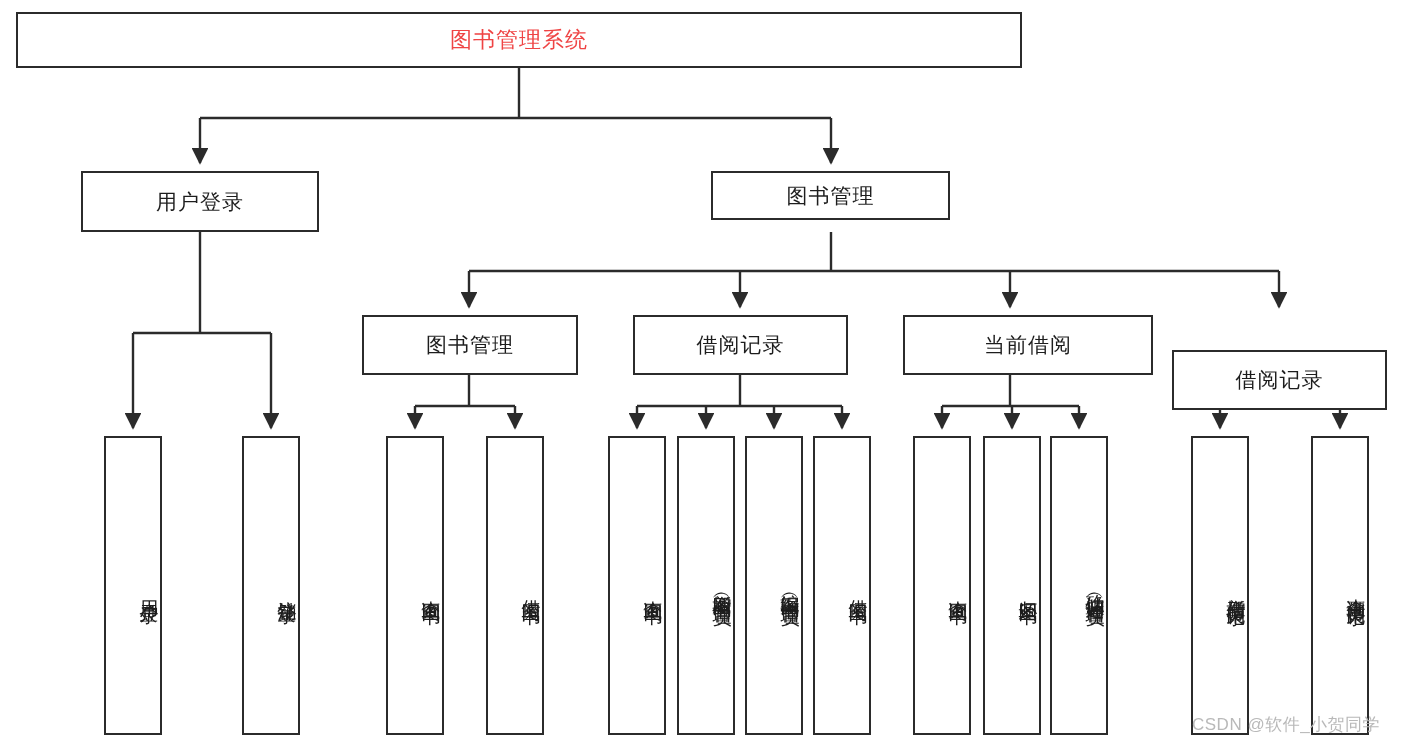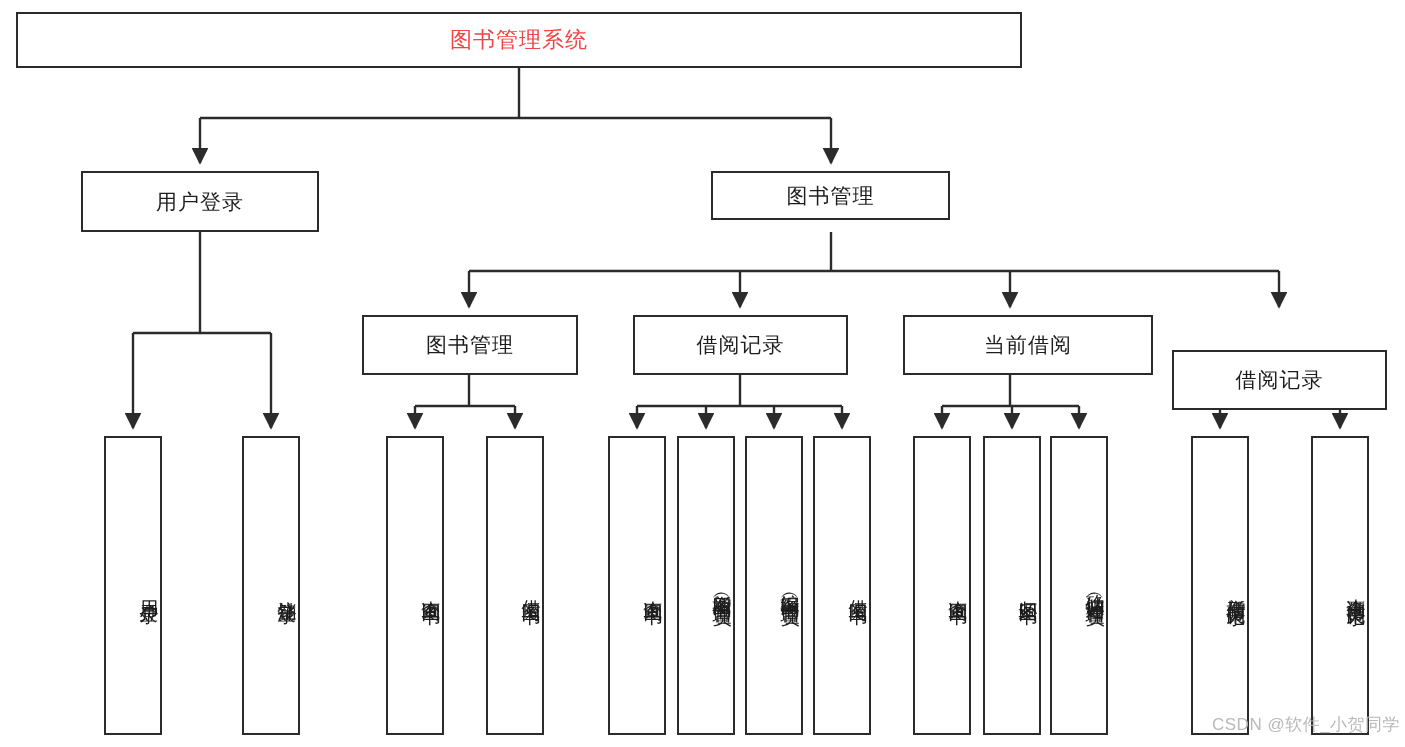--- a/index.html
+++ b/index.html
@@ -186,15 +186,15 @@
   <div class="node node-v tall-text" style="left: 1050px; top: 436px; width: 58px; height: 299px; border-color: rgb(43, 43, 43); background: rgb(255, 255, 255); color: rgb(29, 29, 29);">
     <span>确认归还（管理员）</span>
   </div>
   <div class="node node-v" style="left: 1191px; top: 436px; width: 58px; height: 299px; border-color: rgb(43, 43, 43); background: rgb(255, 255, 255); color: rgb(29, 29, 29);">
     <span>新增借阅记录</span>
   </div>
   <div class="node node-v" style="left: 1311px; top: 436px; width: 58px; height: 299px; border-color: rgb(43, 43, 43); background: rgb(255, 255, 255); color: rgb(29, 29, 29);">
     <span>查询借阅记录</span>
   </div>
 
-  <div class="watermark" style="color: rgb(185, 185, 185); margin-left: 20px;">CSDN @软件_小贺同学</div>
+  <div class="watermark" style="color: rgb(185, 185, 185);">CSDN @软件_小贺同学</div>
 
 </div>
 
 </body></html>

